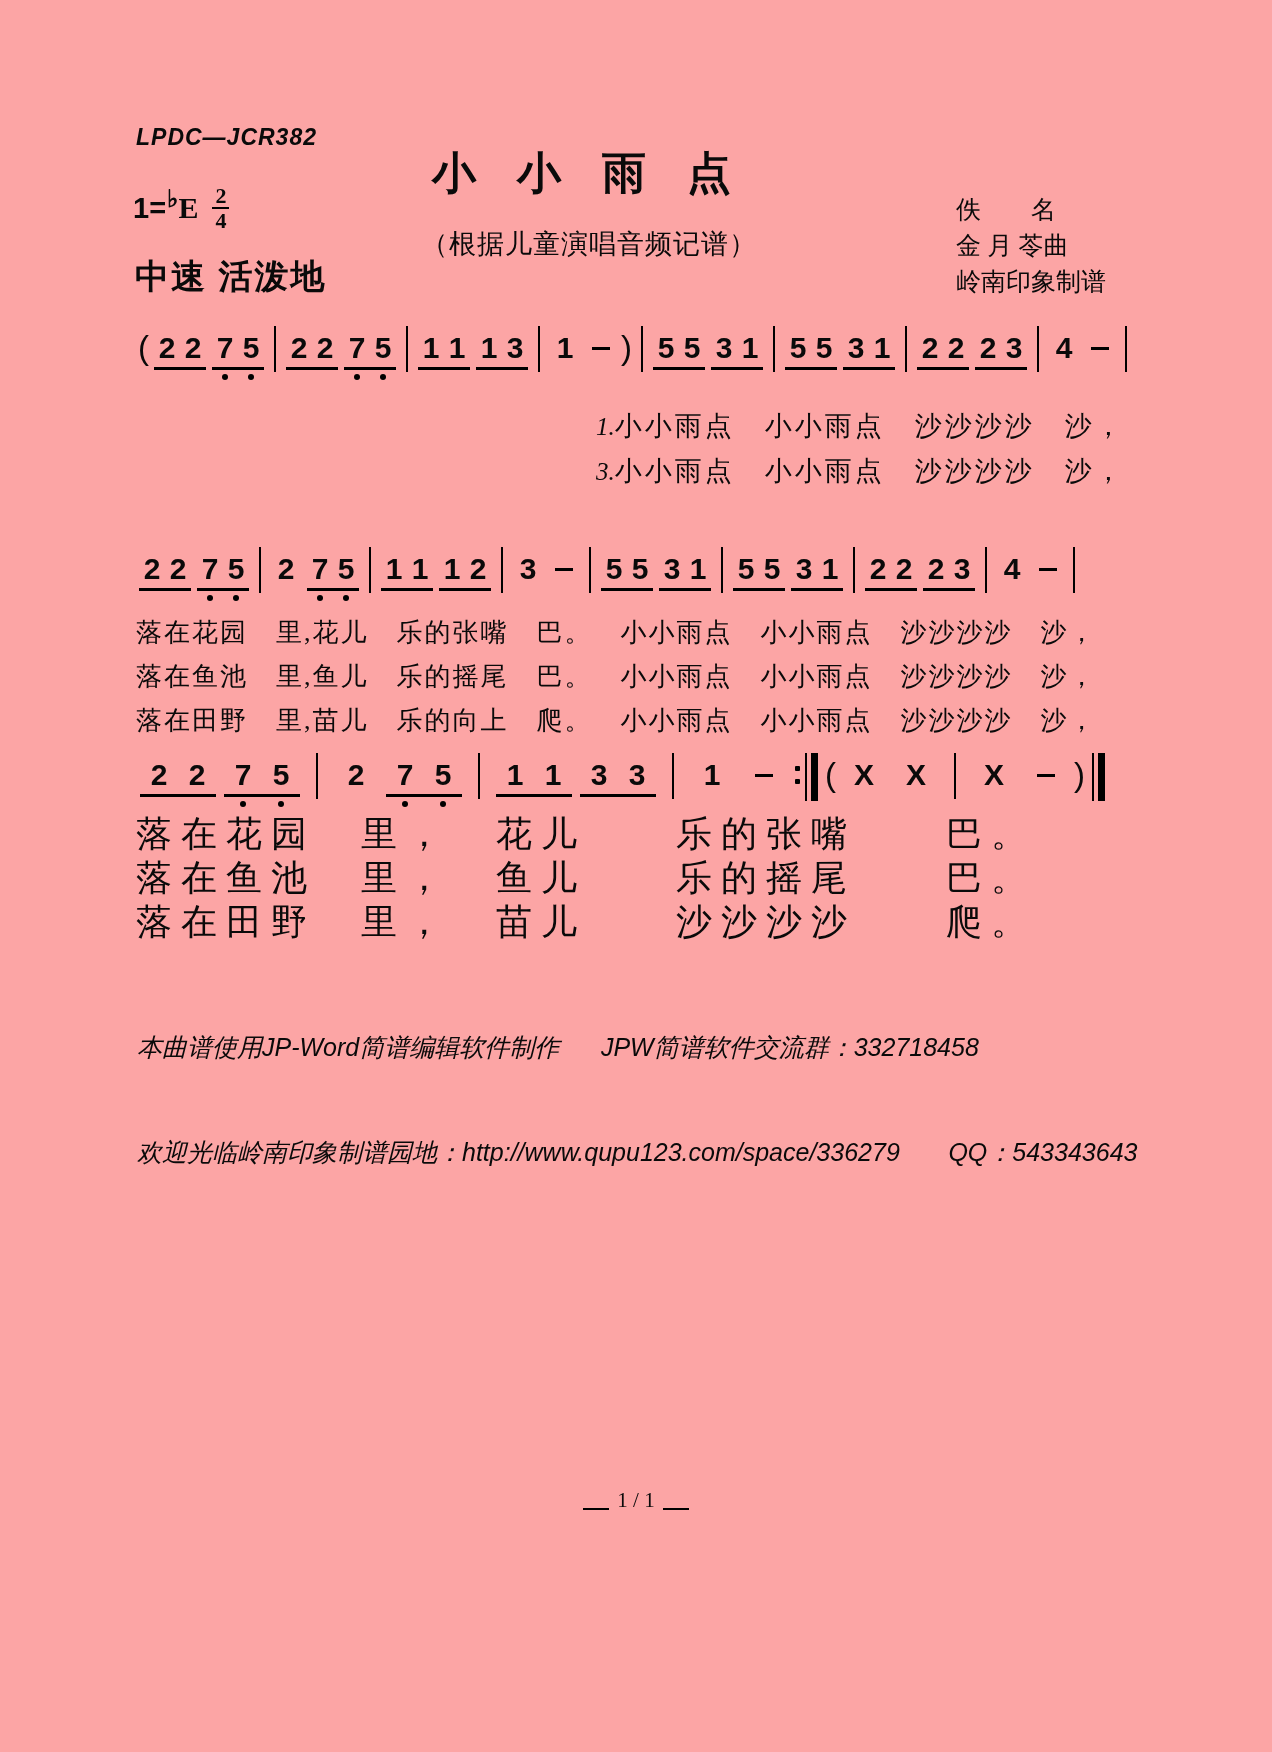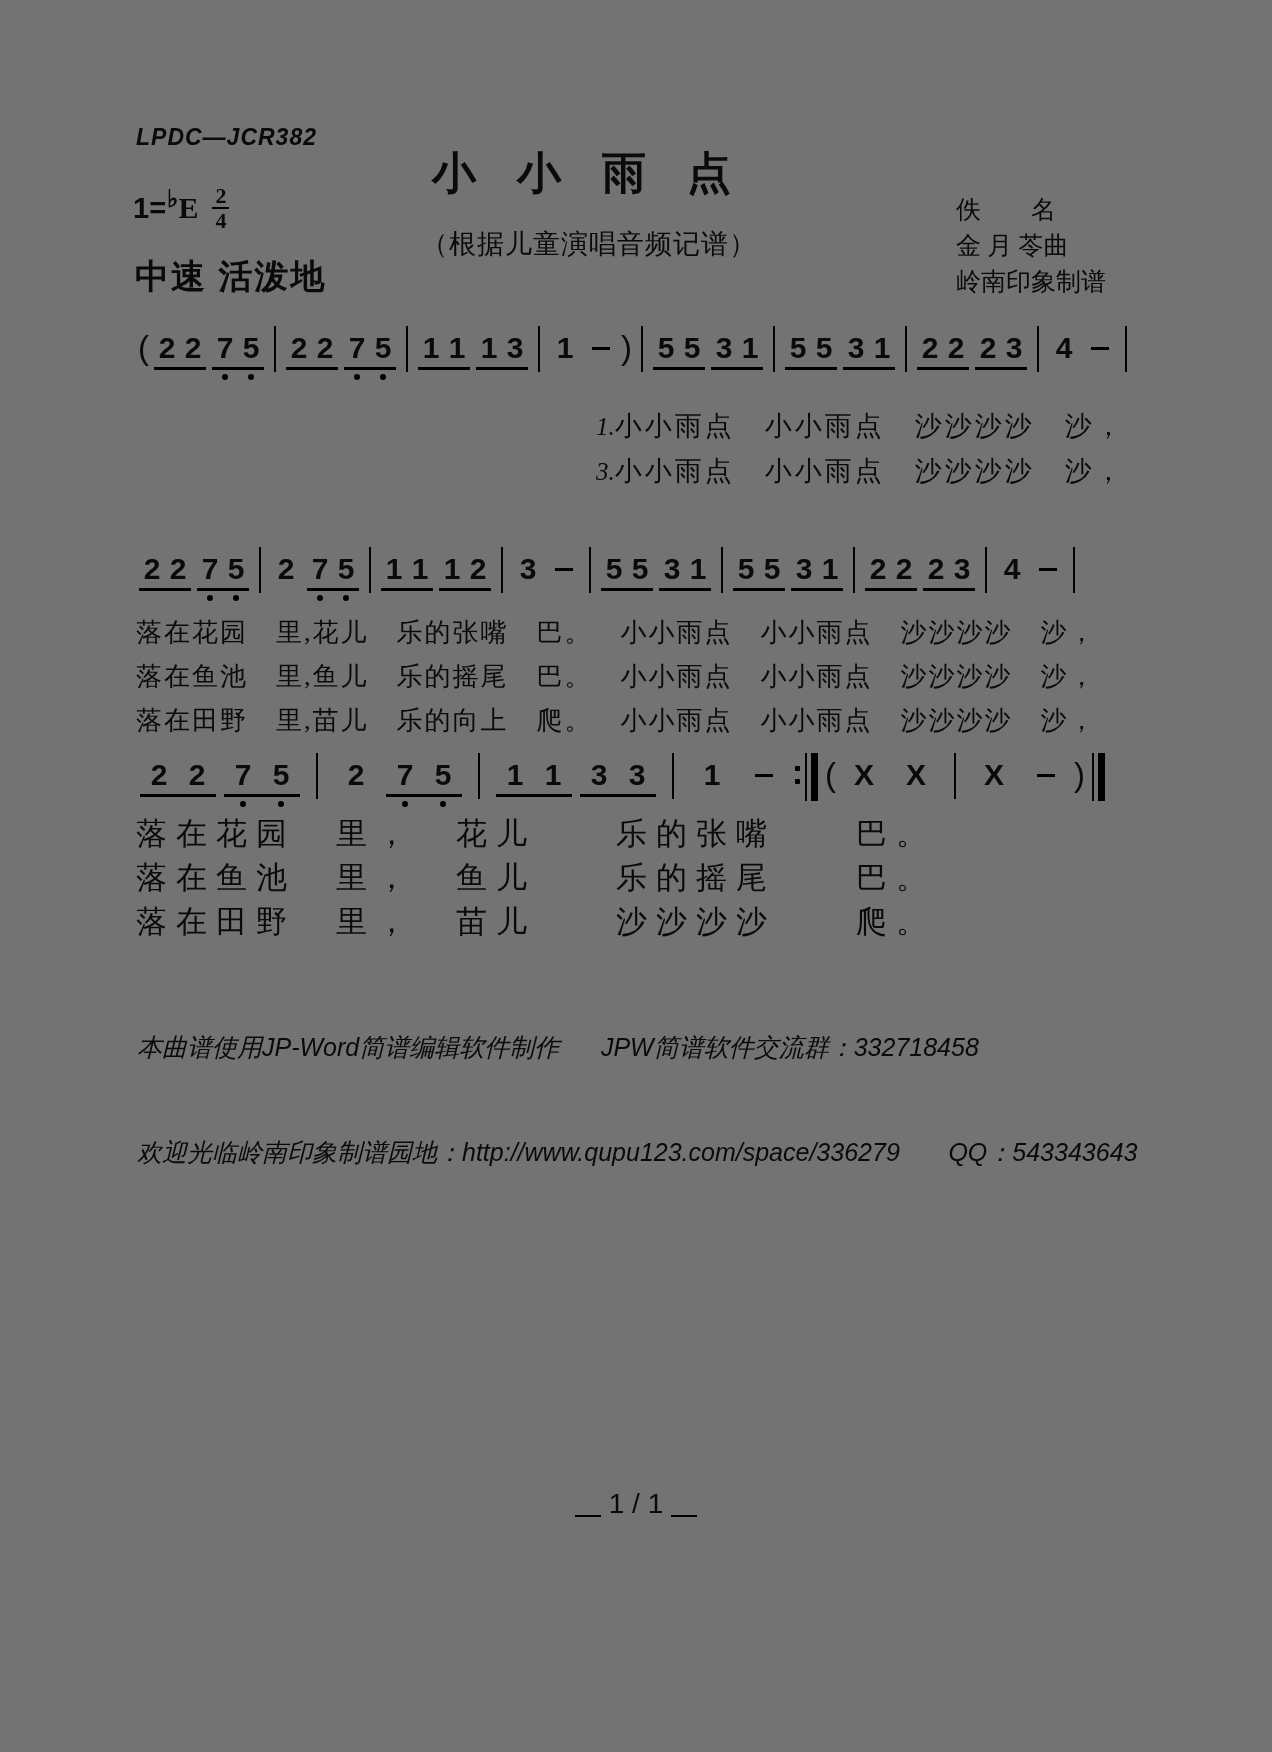--- a/index.html
+++ b/index.html
@@ -1,16 +1,16 @@
 <!DOCTYPE html>
 <html><head>
 <meta charset="utf-8">
 <style>
   html,body{margin:0;padding:0;background:#ffffff;}
-  #page{position:relative;width:1272px;height:1752px;background:#737373;color:#0a0a0a;overflow:hidden;
+  #page{position:relative;width:1272px;height:1752px;background:#fca5a5;color:#0a0a0a;overflow:hidden;
         font-family:"Liberation Serif",serif;}
   .abs{position:absolute;}
 
   
   .catalog{left:136px;top:124px;font-family:"Liberation Sans",sans-serif;font-style:italic;font-weight:600;
            font-size:23px;letter-spacing:1px;}
   .keysig{left:133px;top:184px;display:flex;align-items:center;}
   .keysig .kprefix{font-family:"Liberation Sans",sans-serif;font-weight:bold;font-size:29px;}
   .keysig .kflat{font-family:"Liberation Serif",serif;font-weight:bold;font-size:24px;position:relative;top:-9px;margin-left:1px;}
   .keysig .kletter{font-family:"Liberation Serif",serif;font-weight:bold;font-size:30px;}
@@ -50,27 +50,27 @@
   .wide .slot,.wide .dslot{width:38px;}
   .wide .q{width:34px;margin:0 9px;}
   .wide .grp{margin:0 4px;}
   .wide .bar{margin:0 12px;}
 
   
   .lyr-row{white-space:pre;}
   #lyrics-v1{left:596px;top:404px;font-size:27px;line-height:45px;letter-spacing:3px;}
   #lyrics-v1 .vnum{font-family:"Liberation Serif",serif;font-style:italic;font-size:25px;letter-spacing:0;}
   #lyrics-mid{left:136px;top:611px;font-size:26px;line-height:44px;letter-spacing:2px;}
-  #lyrics-end{left:136px;top:812px;font-size:31px;line-height:44px;letter-spacing:9px;}
+  #lyrics-end{left:136px;top:812px;font-size:36px;line-height:44px;letter-spacing:9px;}
 
   
   .credits-footer{left:137px;top:960px;font-family:"Liberation Sans",sans-serif;font-style:italic;
                   font-size:25px;line-height:35px;white-space:pre;}
   .pagefoot{left:0;top:1488px;width:100%;display:flex;justify-content:center;align-items:flex-end;
-            font-size:28px;font-family:Liberation Sans, sans-serif;}
+            font-size:21px;font-family:Liberation Serif, serif;}
   .pgdash{display:inline-block;width:26px;height:2px;background:#000;margin:0 8px 3px 8px;}
 </style>
 </head>
 <body>
 
 <div id="page">
 
   <div class="abs catalog">LPDC—JCR382</div>
 
   <div class="abs keysig">

